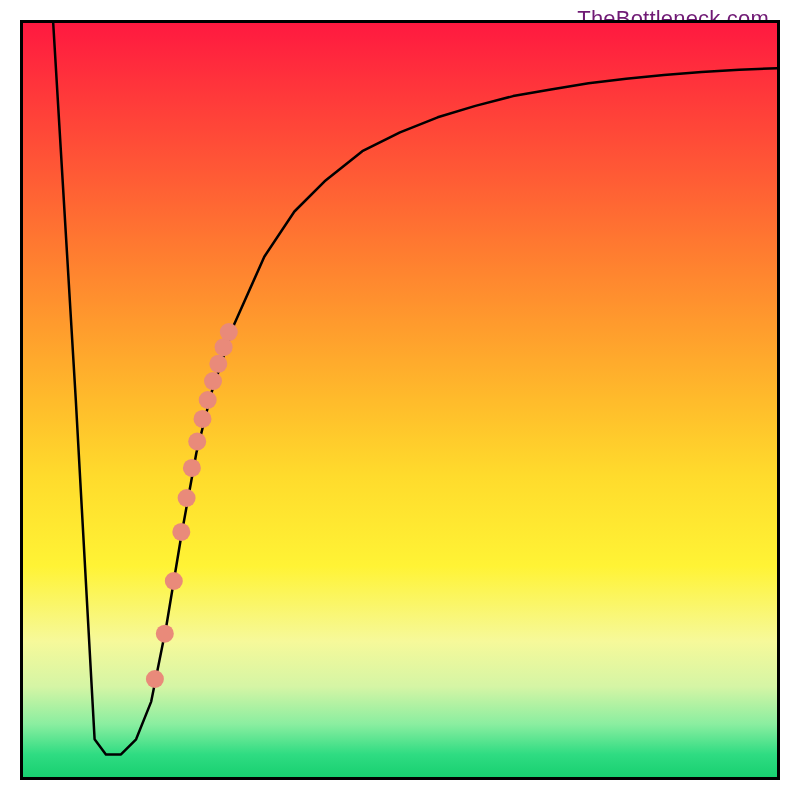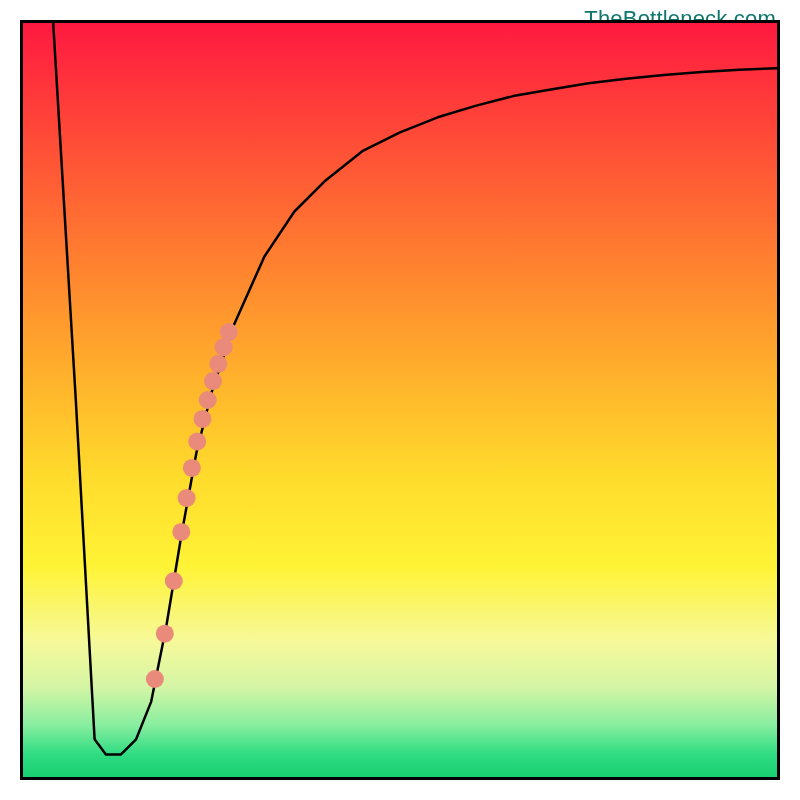--- a/index.html
+++ b/index.html
@@ -42,24 +42,24 @@
       #fff335 72%,
       #f6f99a 82%,
       #d5f5a5 88%,
       #8aeea0 93%,
       #2fdc82 97%,
       #18d070 100%);
   }
   .watermark {
     position: absolute;
     top: 6px;
-    right: 24px;
+    right: 31px;
     font-family: Arial, Helvetica, sans-serif;
     font-size: 22px;
-    color: #0f766e;
+    color: #701a75;
     font-weight: 500;
     letter-spacing: 0.2px;
   }
   svg.curve {
     position: absolute;
     left: 0;
     top: 0;
     width: 100%;
     height: 100%;
   }

